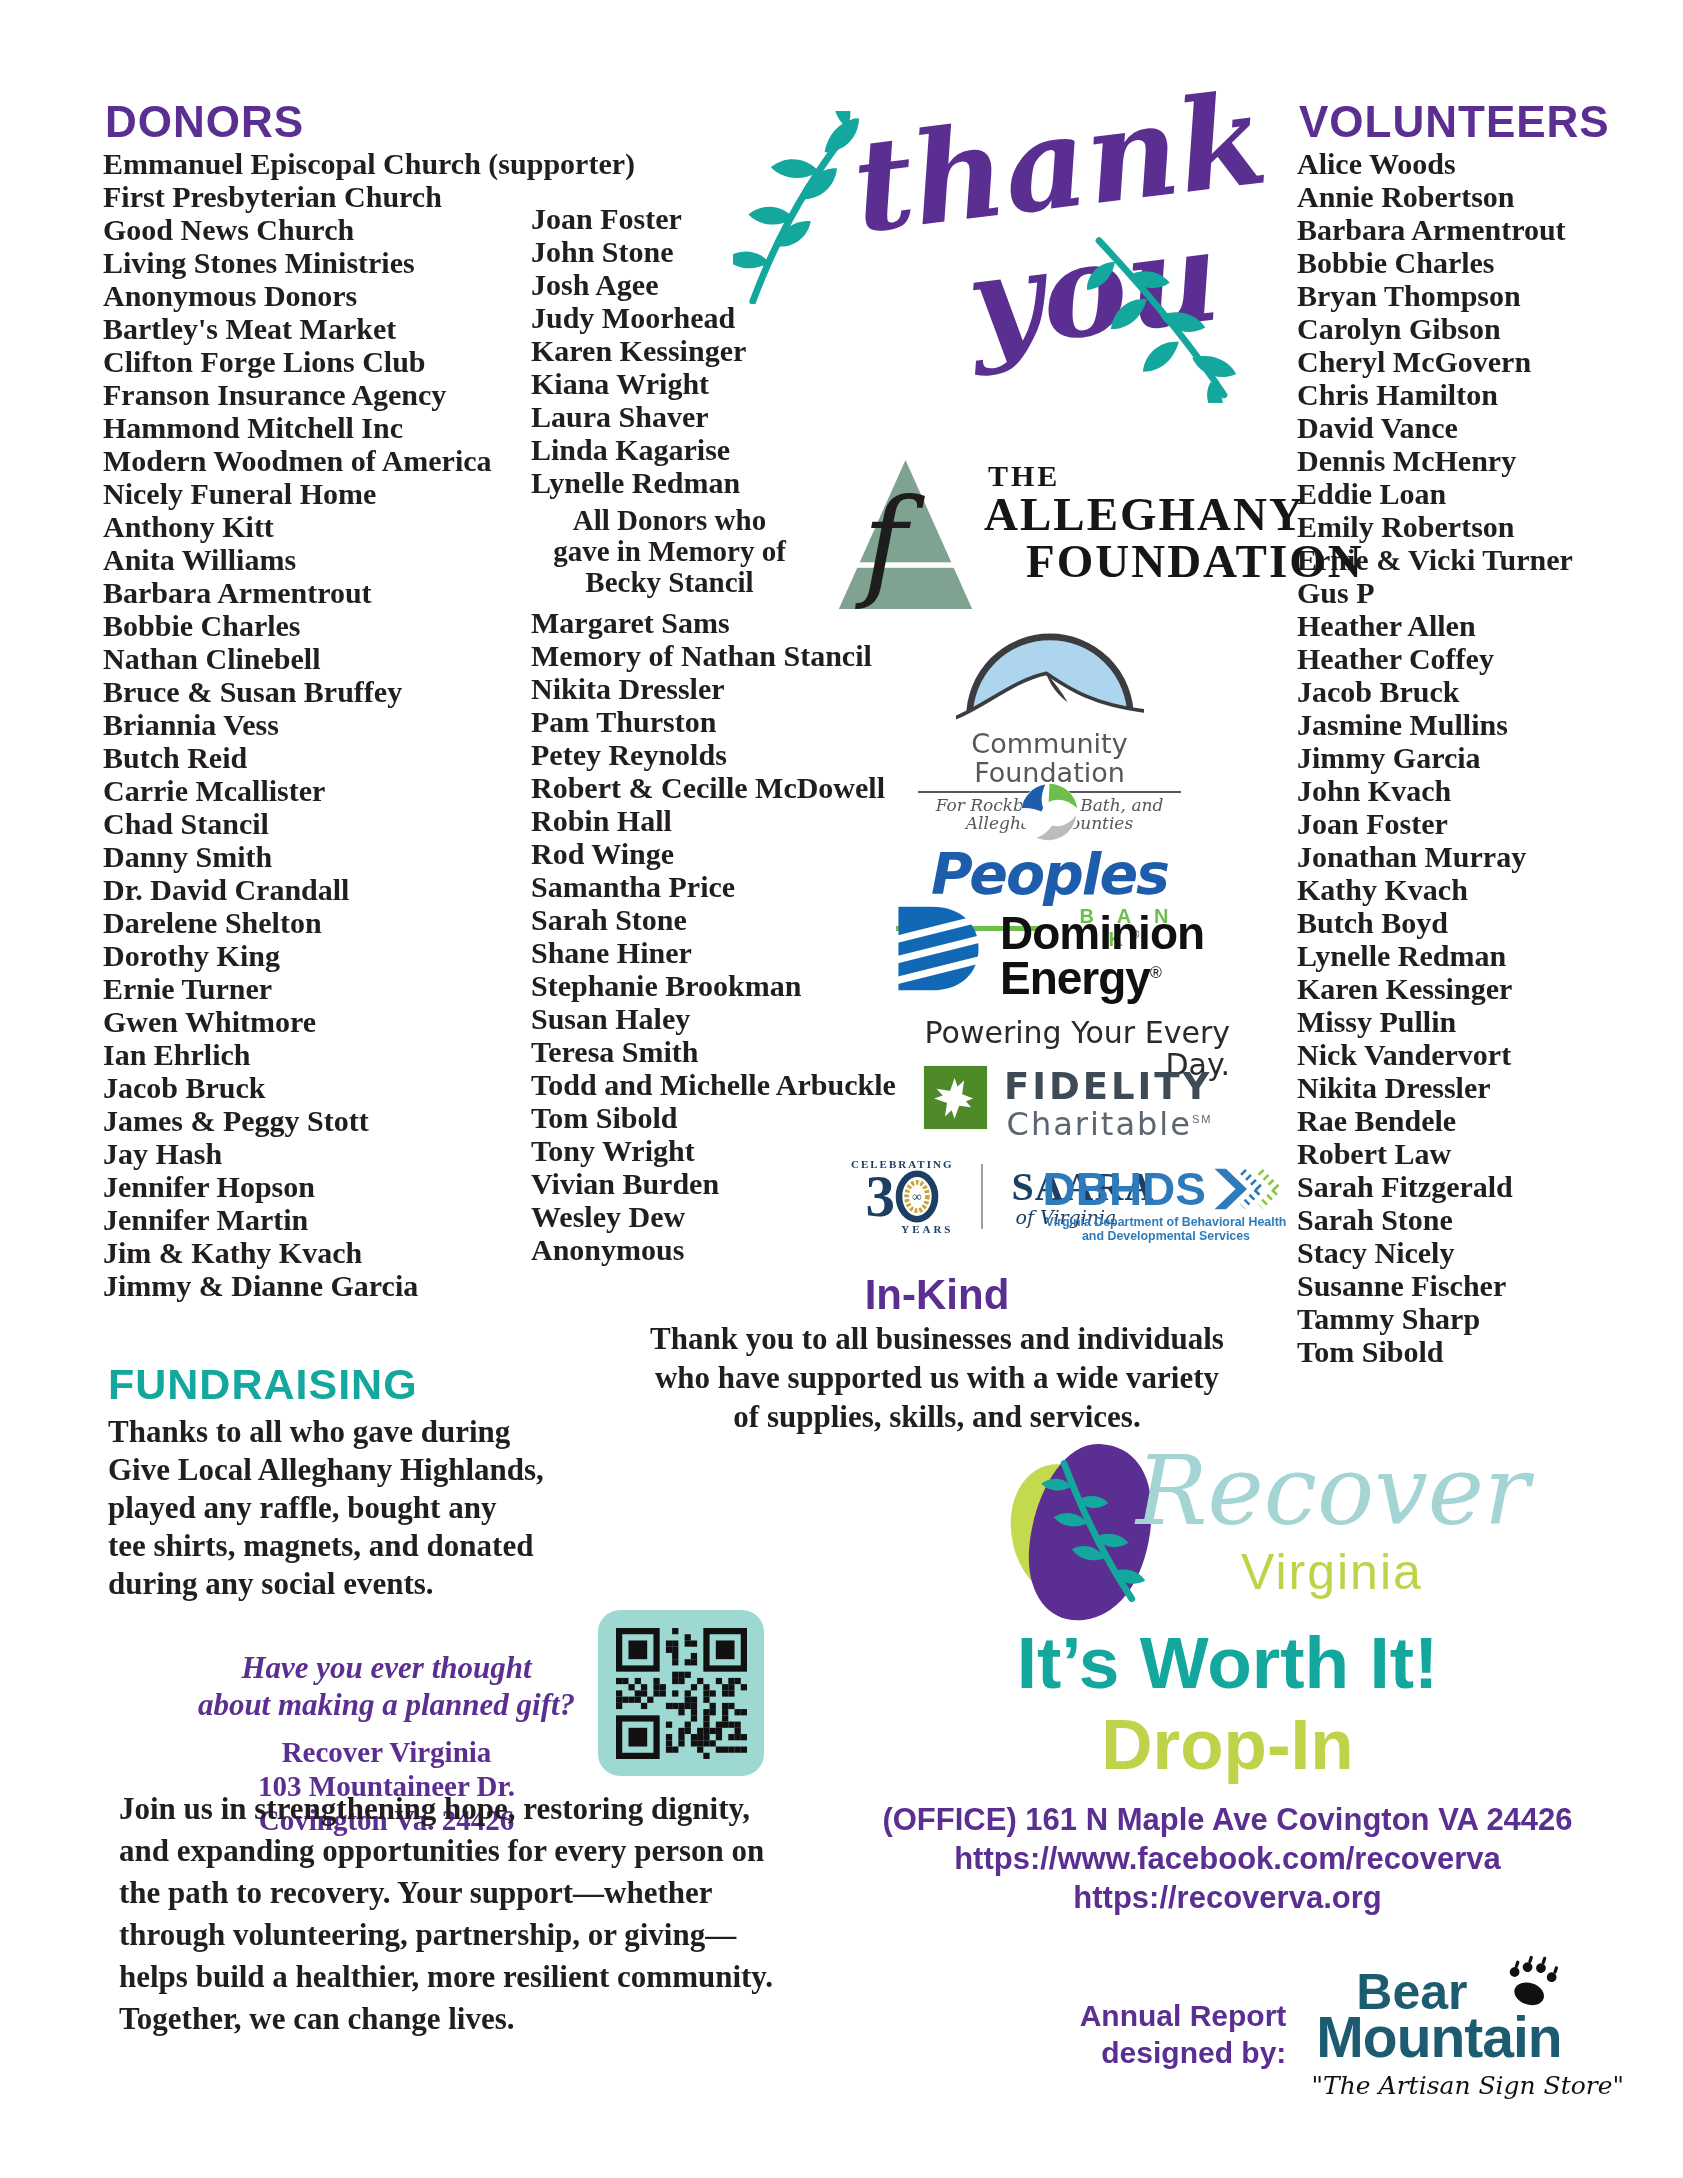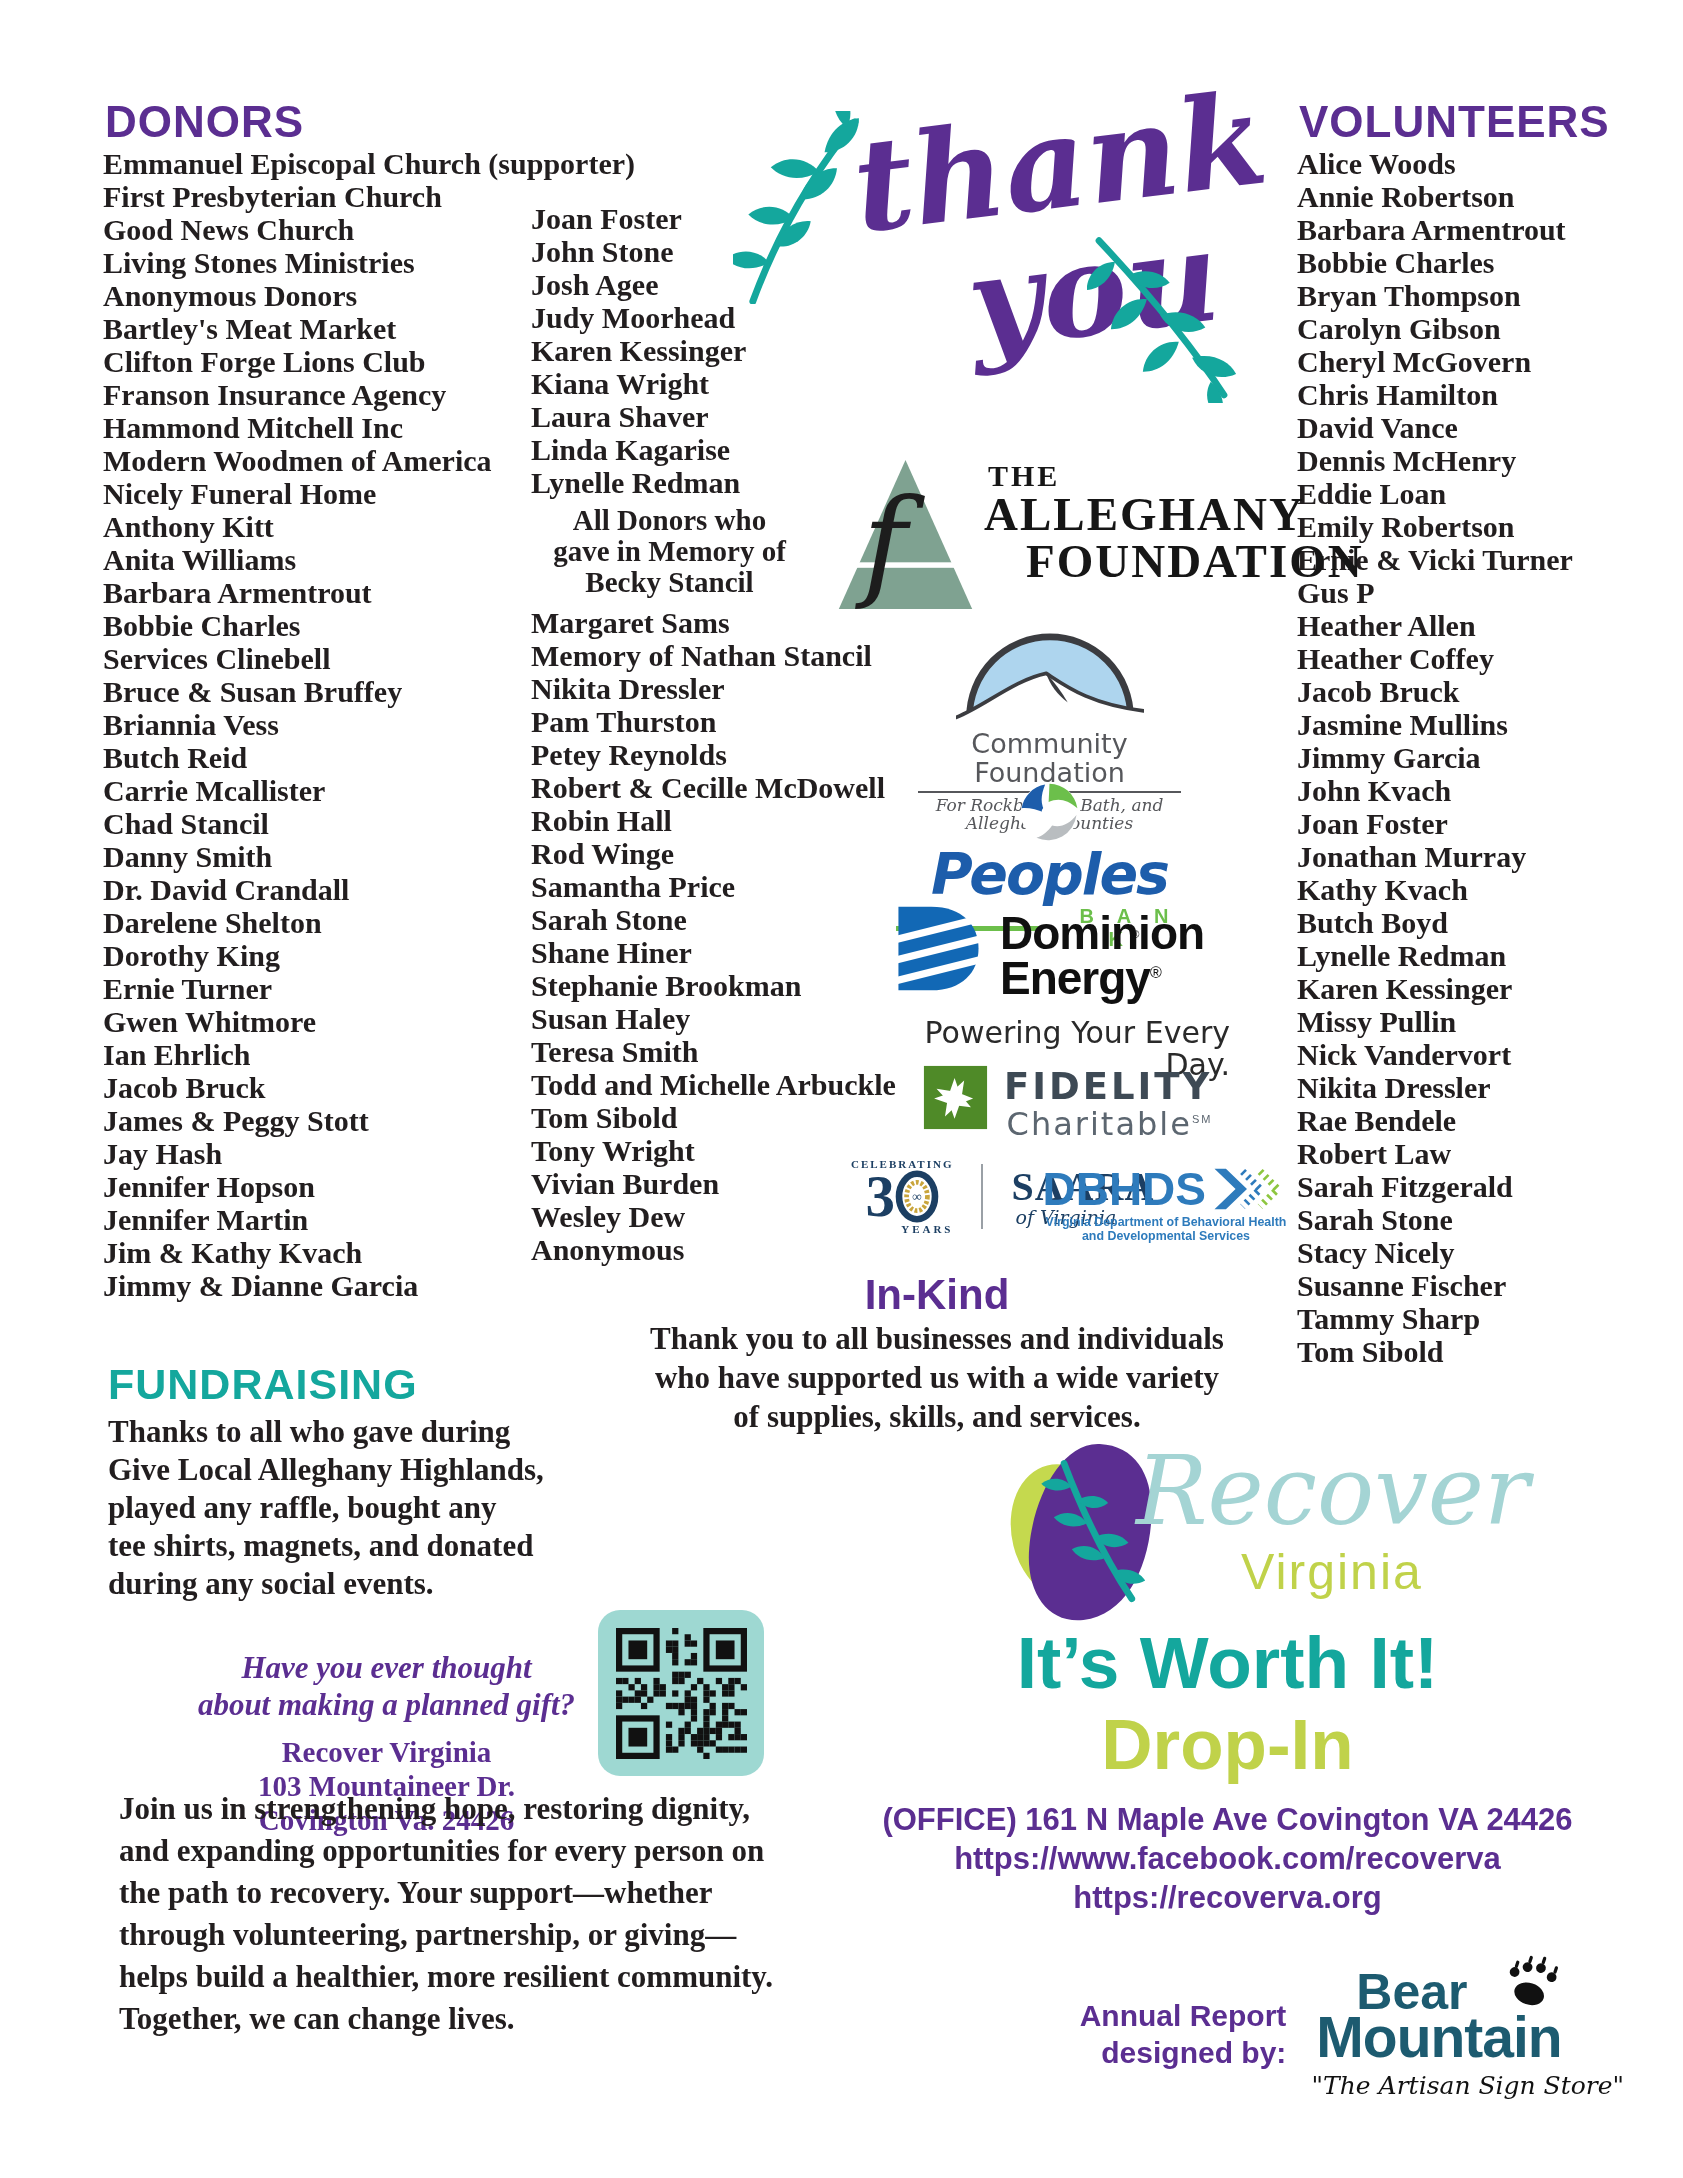--- a/index.html
+++ b/index.html
@@ -143,21 +143,21 @@
       <div class="name-line">Bartley's Meat Market</div>
       <div class="name-line">Clifton Forge Lions Club</div>
       <div class="name-line">Franson Insurance Agency</div>
       <div class="name-line">Hammond Mitchell Inc</div>
       <div class="name-line">Modern Woodmen of America</div>
       <div class="name-line">Nicely Funeral Home</div>
       <div class="name-line">Anthony Kitt</div>
       <div class="name-line">Anita Williams</div>
       <div class="name-line">Barbara Armentrout</div>
       <div class="name-line">Bobbie Charles</div>
-      <div class="name-line">Services Clinebell</div>
+      <div class="name-line">Nathan Clinebell</div>
       <div class="name-line">Bruce &amp; Susan Bruffey</div>
       <div class="name-line">Briannia Vess</div>
       <div class="name-line">Butch Reid</div>
       <div class="name-line">Carrie Mcallister</div>
       <div class="name-line">Chad Stancil</div>
       <div class="name-line">Danny Smith</div>
       <div class="name-line">Dr. David Crandall</div>
       <div class="name-line">Darelene Shelton</div>
       <div class="name-line">Dorothy King</div>
       <div class="name-line">Ernie Turner</div>

